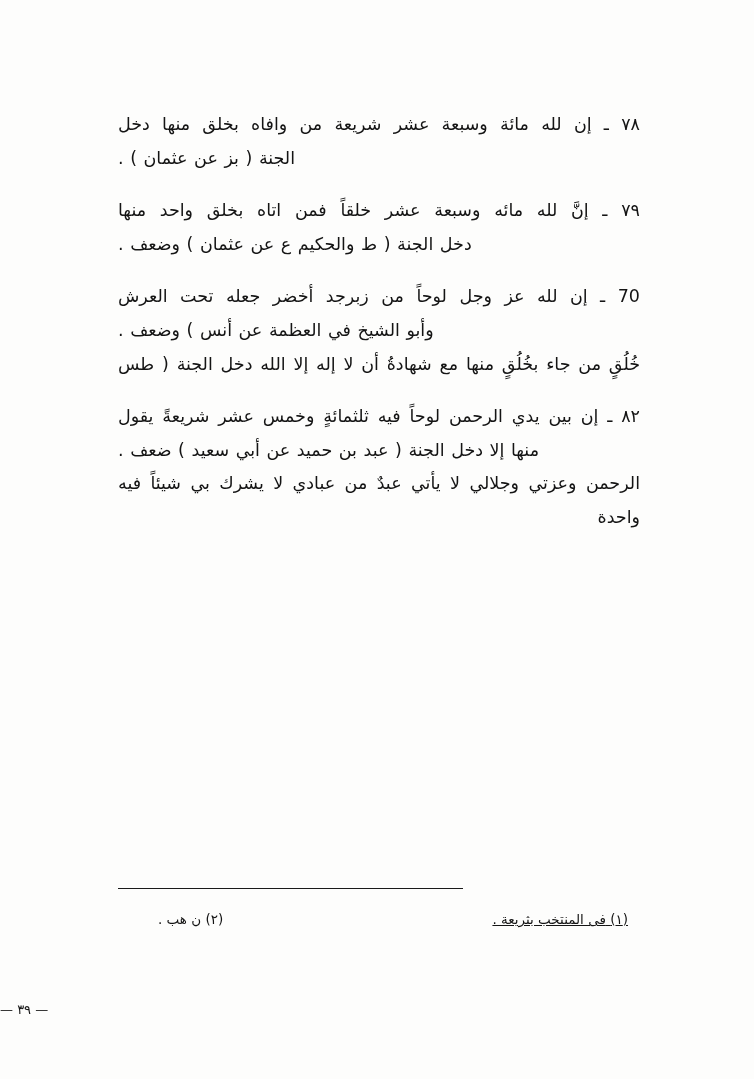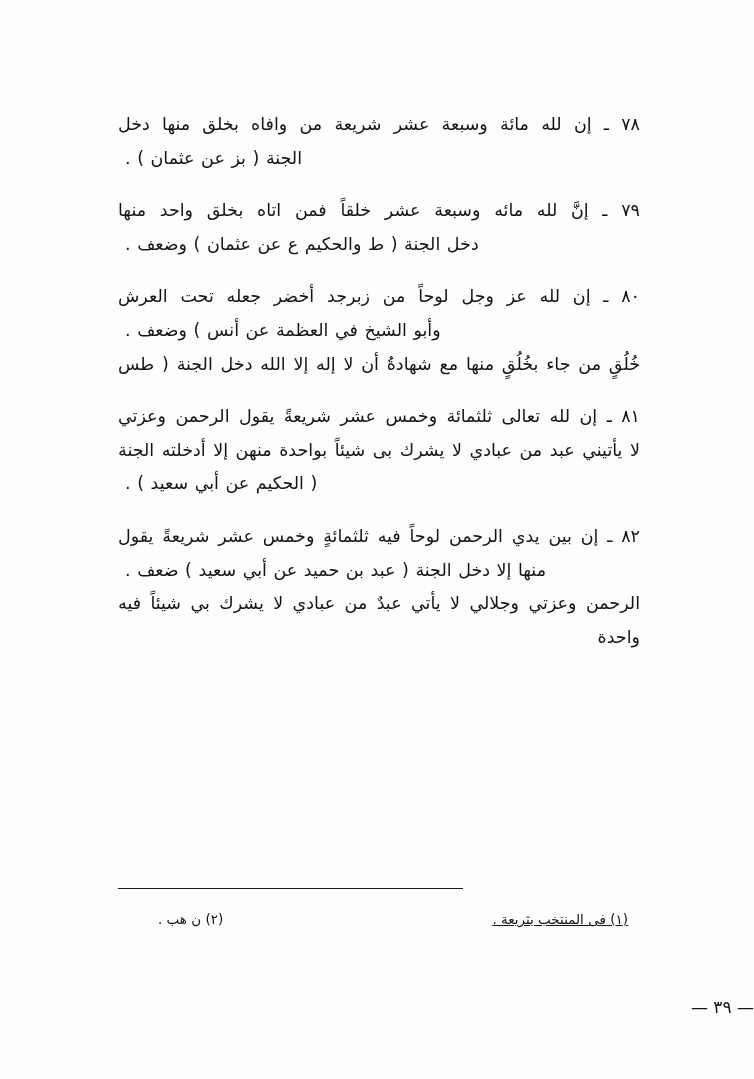--- a/index.html
+++ b/index.html
@@ -35,21 +35,21 @@
     font-size: 17.5px;
     line-height: 1.92;
     letter-spacing: 0px;
     word-spacing: 1px;
   }
   .entry .ln {
     display: block;
   }
   .entry .ln.first { text-align: justify; text-align-last: justify; }
   .entry .ln.mid   { text-align: justify; text-align-last: justify; }
-  .entry .ln.last  { text-align: justify; text-align-last: left; margin-left: 7px; }
+  .entry .ln.last  { text-align: justify; text-align-last: left; }
 
   .footnote-rule {
     position: absolute;
     left: 0;
     width: 345px;
     border-top: 1.4px solid #1a1a1a;
     margin-top: 8px;
   }
   .footnotes {
     position: absolute;
@@ -67,22 +67,22 @@
     margin-top: 15px;
   }
   .fn-left-pad { padding-left: 40px; }
   .fn-right-pad { padding-right: 12px; text-decoration: underline; }
 
   .folio {
     position: absolute;
     bottom: 62px;
     left: 0;
     right: 0;
-    text-align: right;
-    font-size: 17px;
+    text-align: left;
+    font-size: 13px;
     letter-spacing: 2px;
   }
   .footer-zone {
     position: absolute;
     left: 118px;
     width: 522px;
     top: 880px;
     height: 130px;
   }
 </style>
@@ -97,30 +97,25 @@
       <span class="ln first">٧٨ ـ إن لله مائة وسبعة عشر شريعة من وافاه بخلق منها دخل</span>
       <span class="ln last">الجنة ( بز عن عثمان ) .</span>
     </div>
 
     <div class="entry">
       <span class="ln first">٧٩ ـ إنَّ لله مائه وسبعة عشر خلقاً فمن اتاه بخلق واحد منها</span>
       <span class="ln last">دخل الجنة ( ط والحكيم ع عن عثمان ) وضعف .</span>
     </div>
 
     <div class="entry">
-      <span class="ln first">٨٠ ـ إن لله عز وجل لوحاً من زبرجد أخضر جعله تحت العرش</span>
+      <span class="ln first">70 ـ إن لله عز وجل لوحاً من زبرجد أخضر جعله تحت العرش</span>
       <span class="ln last">وأبو الشيخ في العظمة عن أنس ) وضعف .</span>
       <span class="ln mid">خُلُقٍ من جاء بخُلُقٍ منها مع شهادةُ أن لا إله إلا الله دخل الجنة ( طس</span>
     </div>
 
-    <div class="entry">
-      <span class="ln first">٨١ ـ إن لله تعالى ثلثمائة وخمس عشر شريعةً يقول الرحمن وعزتي</span>
-      <span class="ln mid">لا يأتيني عبد من عبادي لا يشرك بى شيئاً بواحدة منهن إلا أدخلته الجنة</span>
-      <span class="ln last">( الحكيم عن أبي سعيد ) .</span>
-    </div>
 
     <div class="entry">
       <span class="ln first">٨٢ ـ إن بين يدي الرحمن لوحاً فيه ثلثمائةٍ وخمس عشر شريعةً يقول</span>
       <span class="ln last">منها إلا دخل الجنة ( عبد بن حميد عن أبي سعيد ) ضعف .</span>
       <span class="ln mid">الرحمن وعزتي وجلالي لا يأتي عبدٌ من عبادي لا يشرك بي شيئاً فيه واحدة</span>
     </div>
 
 
   </div>
 

